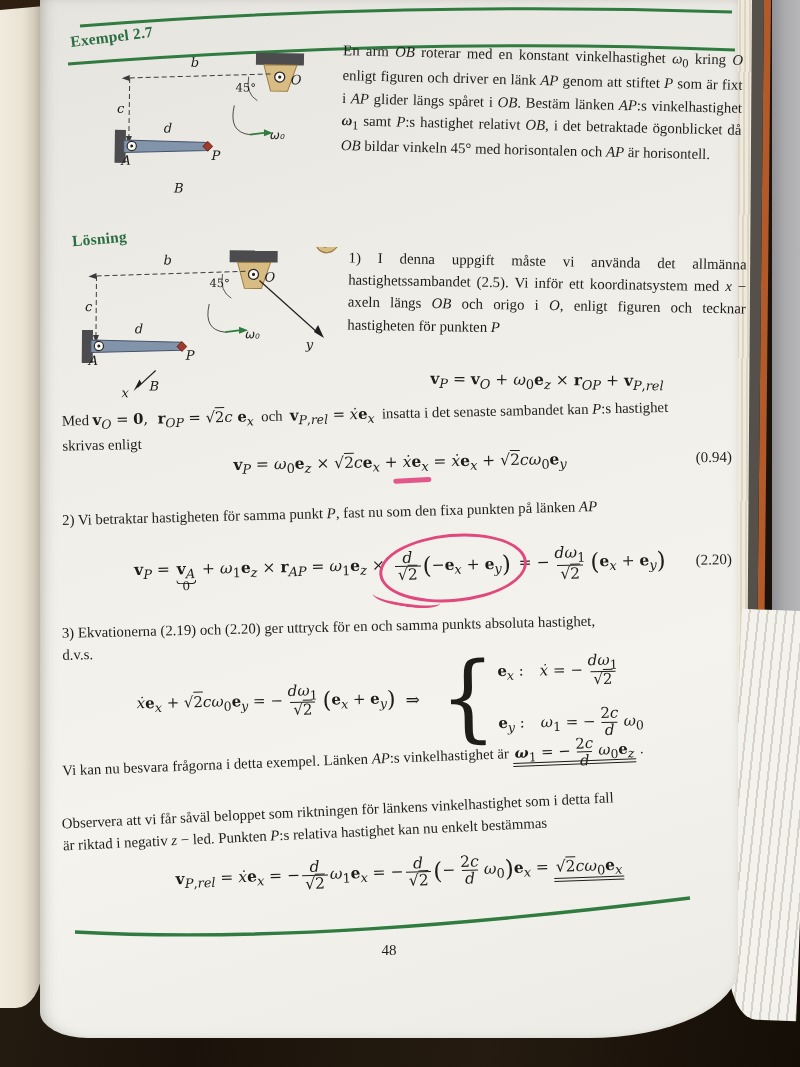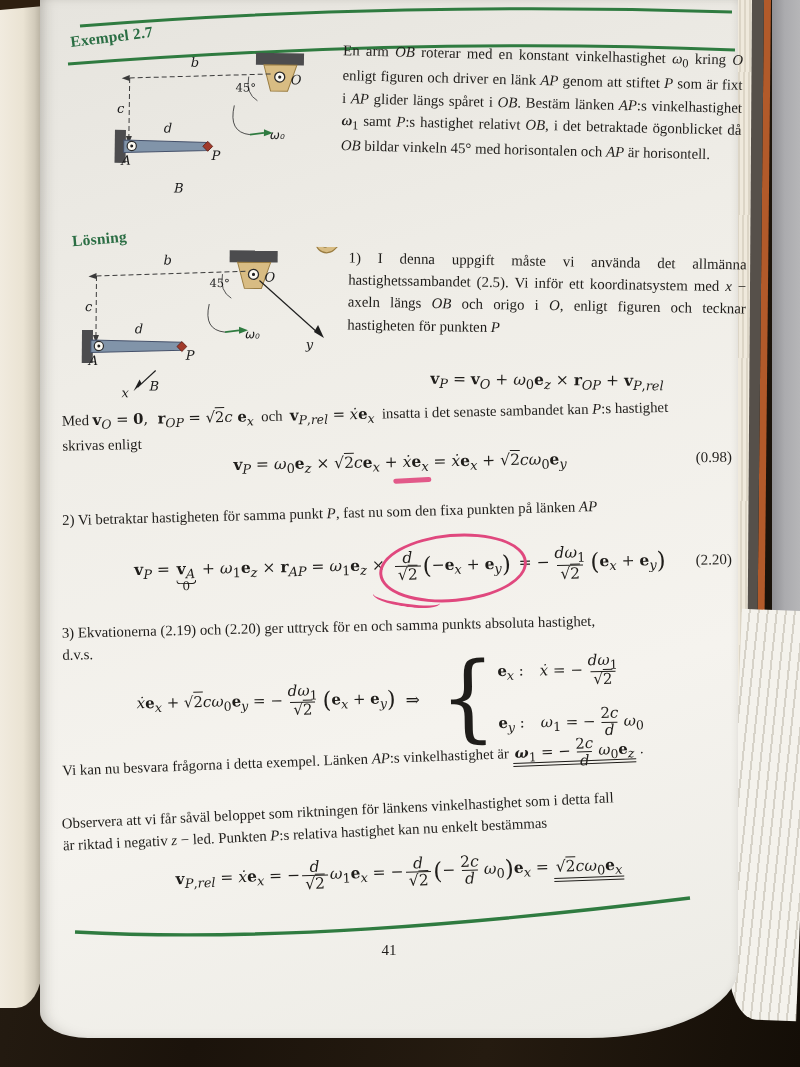--- a/index.html
+++ b/index.html
@@ -165,21 +165,21 @@
   </svg>
 
   <div class="para" style="left:308px;top:250px;width:398px;transform:rotate(1deg);">1) I denna uppgift måste vi använda det allmänna hastighetssambandet (2.5). Vi inför ett koordinatsystem med <i>x</i> − axeln längs <i>OB</i> och origo i <i>O</i>, enligt figuren och tecknar hastigheten för punkten <i>P</i></div>
 
   <div class="eqrow" style="left:308px;top:370px;width:398px;transform:rotate(.6deg);"><b>v</b><sub><i>P</i></sub> = <b>v</b><sub><i>O</i></sub> + <i>ω</i><sub>0</sub><b>e</b><sub><i>z</i></sub> × <b>r</b><sub><i>OP</i></sub> + <b>v</b><sub><i>P</i>,<i>rel</i></sub></div>
 
   <div class="para" style="left:22px;top:402px;width:676px;transform:rotate(-1.3deg);text-align:left;">Med <span class="math"><b>v</b><sub><i>O</i></sub> = <b>0</b>,&nbsp; <b>r</b><sub><i>OP</i></sub> = √<span class="ol">2</span><i>c</i>&nbsp;<b>e</b><sub><i>x</i></sub></span> &nbsp;och&nbsp; <span class="math"><b>v</b><sub><i>P</i>,<i>rel</i></sub> = <i>ẋ</i><b>e</b><sub><i>x</i></sub></span> &nbsp;insatta i det senaste sambandet kan <i>P</i>:s hastighet<br>skrivas enligt</div>
 
   <div class="eqrow" style="left:22px;top:452px;width:676px;transform:rotate(-1deg);">
     <span><b>v</b><sub><i>P</i></sub> = <i>ω</i><sub>0</sub><b>e</b><sub><i>z</i></sub> × √<span class="ol">2</span><i>c</i><b>e</b><sub><i>x</i></sub> <span class="pul">+ <i>ẋ</i><b>e</b><sub><i>x</i></sub></span> = <i>ẋ</i><b>e</b><sub><i>x</i></sub> + √<span class="ol">2</span><i>c</i><i>ω</i><sub>0</sub><b>e</b><sub><i>y</i></sub></span>
-    <span class="eqlabel">(0.98)</span>
+    <span class="eqlabel">(0.94)</span>
   </div>
 
   <div class="para" style="left:22px;top:500px;width:692px;transform:rotate(-1.5deg);text-align:left;">2) Vi betraktar hastigheten för samma punkt <i>P</i>, fast nu som den fixa punkten på länken <i>AP</i></div>
 
   <div class="eqrow" style="left:22px;top:548px;width:676px;transform:rotate(-1.1deg);">
     <span><b>v</b><sub><i>P</i></sub> = <span class="ub"><span><b>v</b><sub><i>A</i></sub></span><span class="ubc"></span><span class="ubz">0</span></span> + <i>ω</i><sub>1</sub><b>e</b><sub><i>z</i></sub> × <b>r</b><sub><i>AP</i></sub> = <i>ω</i><sub>1</sub><b>e</b><sub><i>z</i></sub> × <span class="circ"><span class="frac">
             <span><i>d</i></span>
             <span>√<span class="ol">2</span></span>
           </span><span class="bp">(</span>−<b>e</b><sub><i>x</i></sub> + <b>e</b><sub><i>y</i></sub><span class="bp">)</span></span> = −<span class="frac">
           <span><i>d</i><i>ω</i><sub>1</sub></span>
@@ -226,14 +226,14 @@
         <span><i>d</i></span>
         <span>√<span class="ol">2</span></span>
       </span><i>ω</i><sub>1</sub><b>e</b><sub><i>x</i></sub> = −<span class="frac">
         <span><i>d</i></span>
         <span>√<span class="ol">2</span></span>
       </span><span class="bp">(</span>−<span class="frac">
         <span>2<i>c</i></span>
         <span><i>d</i></span>
       </span><i>ω</i><sub>0</sub><span class="bp">)</span><b>e</b><sub><i>x</i></sub> = <span class="dul">√<span class="ol">2</span><i>c</i><i>ω</i><sub>0</sub><b>e</b><sub><i>x</i></sub></span></div>
 
-  <div class="pagenum" style="top:942px;">41</div>
+  <div class="pagenum" style="top:942px;">48</div>
 </div>
 
 </body></html>

